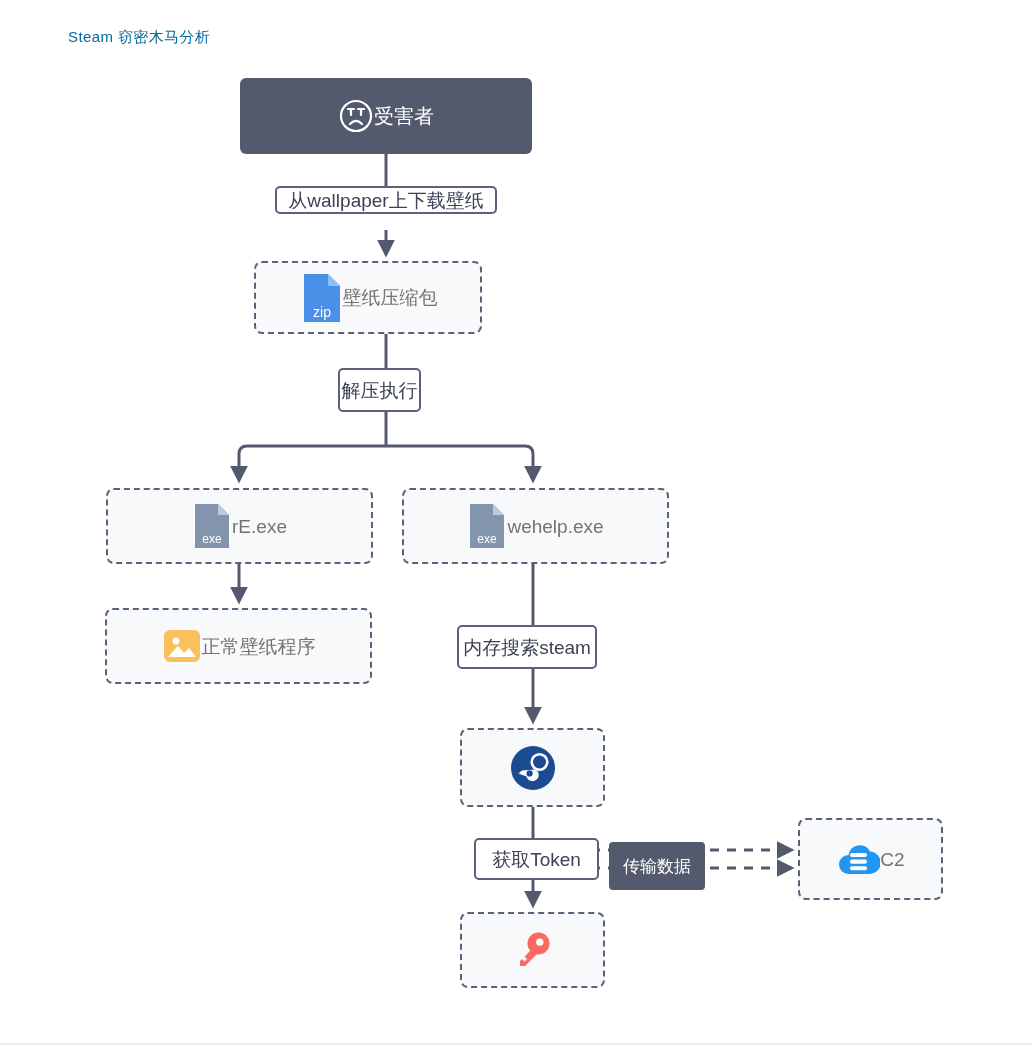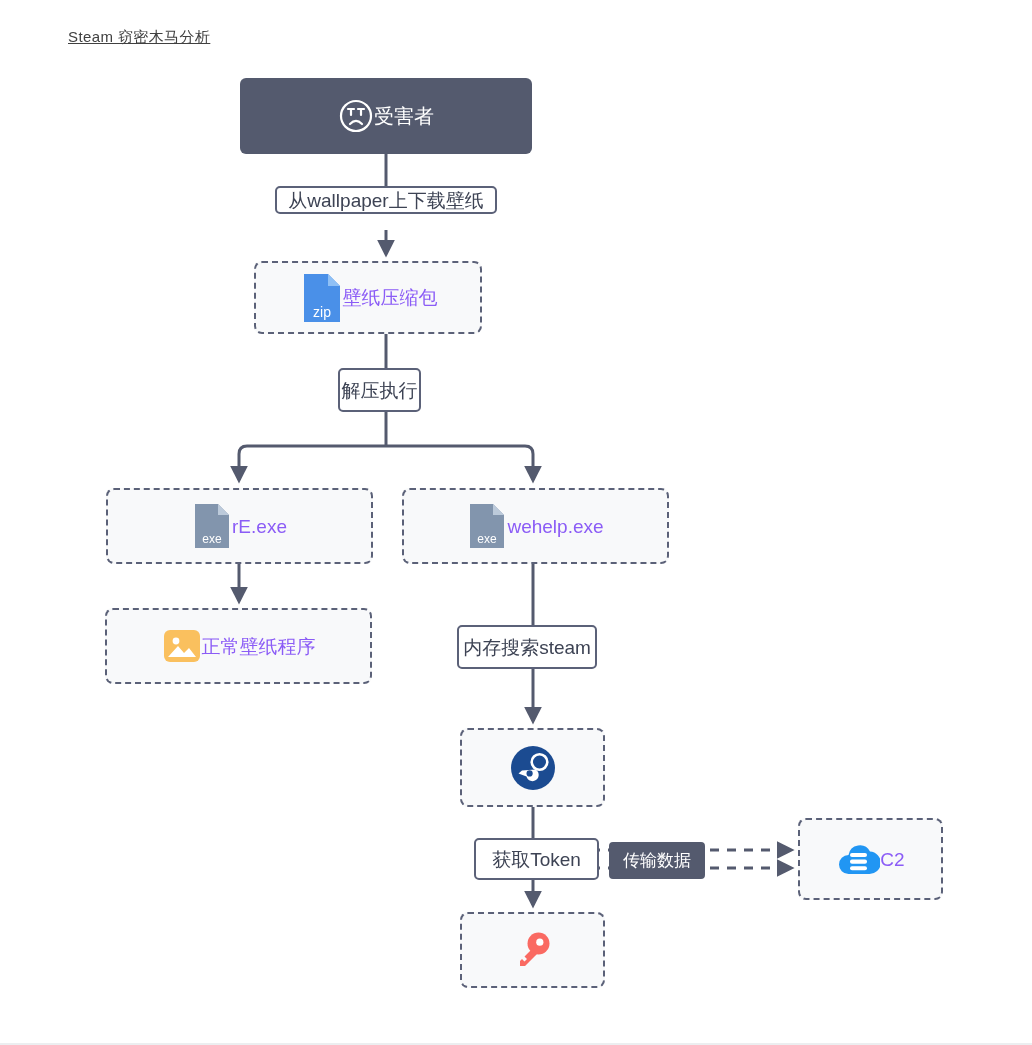--- a/index.html
+++ b/index.html
@@ -21,24 +21,23 @@
     height: 1045px;
     background: #ffffff;
     border-bottom: 2px solid #eceef0;
     box-sizing: border-box;
   }
   #page-title {
     position: absolute;
     left: 68px;
     top: 28px;
     font-size: 15px;
-    color: #404040;
+    color: #0369a1;
     letter-spacing: 0.4px;
     white-space: nowrap;
-    text-decoration: underline;
   }
   #canvas {
     position: absolute;
     left: 0; top: 0;
     width: 1032px;
     height: 1045px;
   }
   .node {
     position: absolute;
     box-sizing: border-box;
@@ -52,21 +51,21 @@
     background: #f8f9fa;
     border: 2px dashed #5b6178;
   }
   .node.solid-dark {
     background: #545a6e;
     border: none;
     border-radius: 6px;
   }
   .node-label {
     font-size: 19px;
-    color: #8b5cf6;
+    color: #737373;
     white-space: nowrap;
     line-height: 1;
   }
   .node.solid-dark .node-label {
     color: #ffffff;
     font-size: 20px;
   }
   .edge-label {
     position: absolute;
     box-sizing: border-box;
@@ -213,21 +212,21 @@
         <circle cx="30.5" cy="18" r="7.8" fill="none" stroke="#ffffff" stroke-width="2.6"></circle>
         <path d="M 26.5 25.5 A 6.2 6.2 0 1 1 17.5 32.5 L 9.5 29.5 L 13 26.5 Z" fill="#ffffff"></path>
         <circle cx="20.6" cy="29.4" r="3.1" fill="#1b4b91"></circle>
       </svg>
     </span>
     <span class="node-label"></span>
   </div>
 
   <div class="edge-label" style="left:474px; top:838px; width:125px; height:42px;">获取Token</div>
 
-  <div class="edge-label filled" style="left:609px; top:842px; width:96px; height:37px; font-size:17px;">传输数据</div>
+  <div class="edge-label filled" style="left:609px; top:842px; width:96px; height:48px; font-size:17px;">传输数据</div>
 
   <div class="node dashed" style="left:798px; top:818px; width:145px; height:82px;">
     <span class="icon">
       <svg width="44" height="38" viewBox="0 0 44 38">
         <path d="M 12.5 34 A 9.5 9.5 0 0 1 12.5 15 A 11.5 11.5 0 0 1 34 11.5 A 9.5 9.5 0 0 1 33 34 Z" fill="#2196f3"></path>
         <rect x="14" y="13" width="17" height="4.1" rx="2" fill="#ffffff"></rect>
         <rect x="14" y="19.6" width="17" height="4.1" rx="2" fill="#ffffff"></rect>
         <rect x="14" y="26.2" width="17" height="4.1" rx="2" fill="#ffffff"></rect>
       </svg>
     </span>

